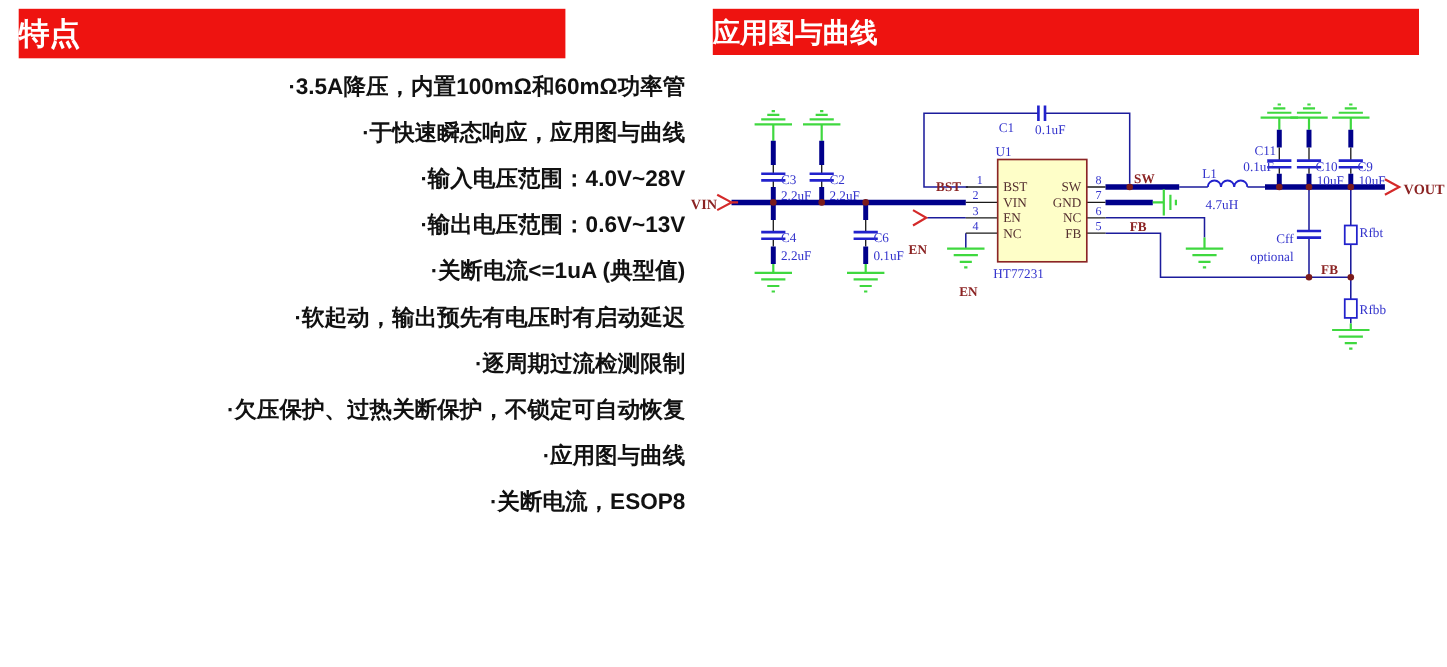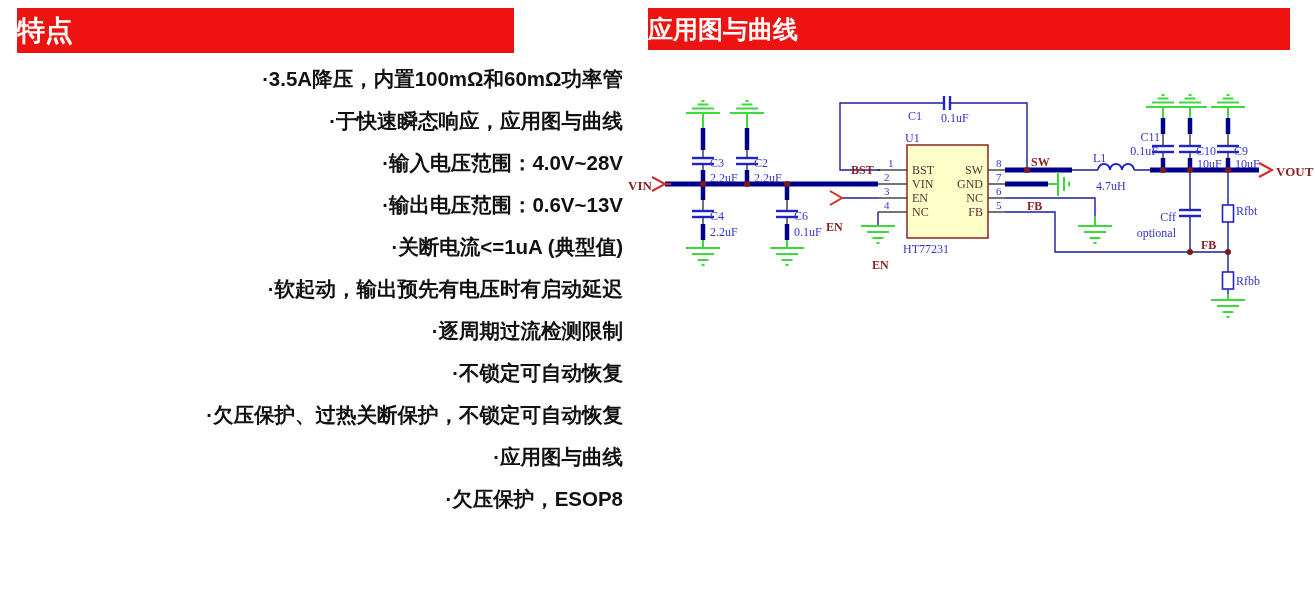--- a/index.html
+++ b/index.html
@@ -42,24 +42,23 @@
 </div>
 
 <ul class="features">
   <li><span class="bullet">·</span><span>3.5A降压，内置100mΩ和60mΩ功率管</span></li>
   <li><span class="bullet">·</span><span>于快速瞬态响应，应用图与曲线</span></li>
   <li><span class="bullet">·</span><span>输入电压范围：4.0V~28V</span></li>
   <li><span class="bullet">·</span><span>输出电压范围：0.6V~13V</span></li>
   <li><span class="bullet">·</span><span>关断电流&lt;=1uA (典型值)</span></li>
   <li><span class="bullet">·</span><span>软起动，输出预先有电压时有启动延迟</span></li>
   <li><span class="bullet">·</span><span>逐周期过流检测限制</span></li>
-  <li><span class="bullet">·</span><span>不锁定可自动恢复</span></li>
   <li><span class="bullet">·</span><span>欠压保护、过热关断保护，不锁定可自动恢复</span></li>
   <li><span class="bullet">·</span><span>应用图与曲线</span></li>
-  <li><span class="bullet">·</span><span>欠压保护，ESOP8</span></li>
+  <li><span class="bullet">·</span><span>关断电流，ESOP8</span></li>
 </ul>
 
 <svg class="schematic" viewBox="615 55 700 290">
   <defs>
     <g id="gdown">
       <line x1="-17" y1="0" x2="17" y2="0"></line>
         <line x1="-11" y1="6" x2="11" y2="6"></line>
       <line x1="-5.5" y1="12" x2="5.5" y2="12"></line>
         <line x1="-1.5" y1="17" x2="1.5" y2="17"></line>
     </g>

